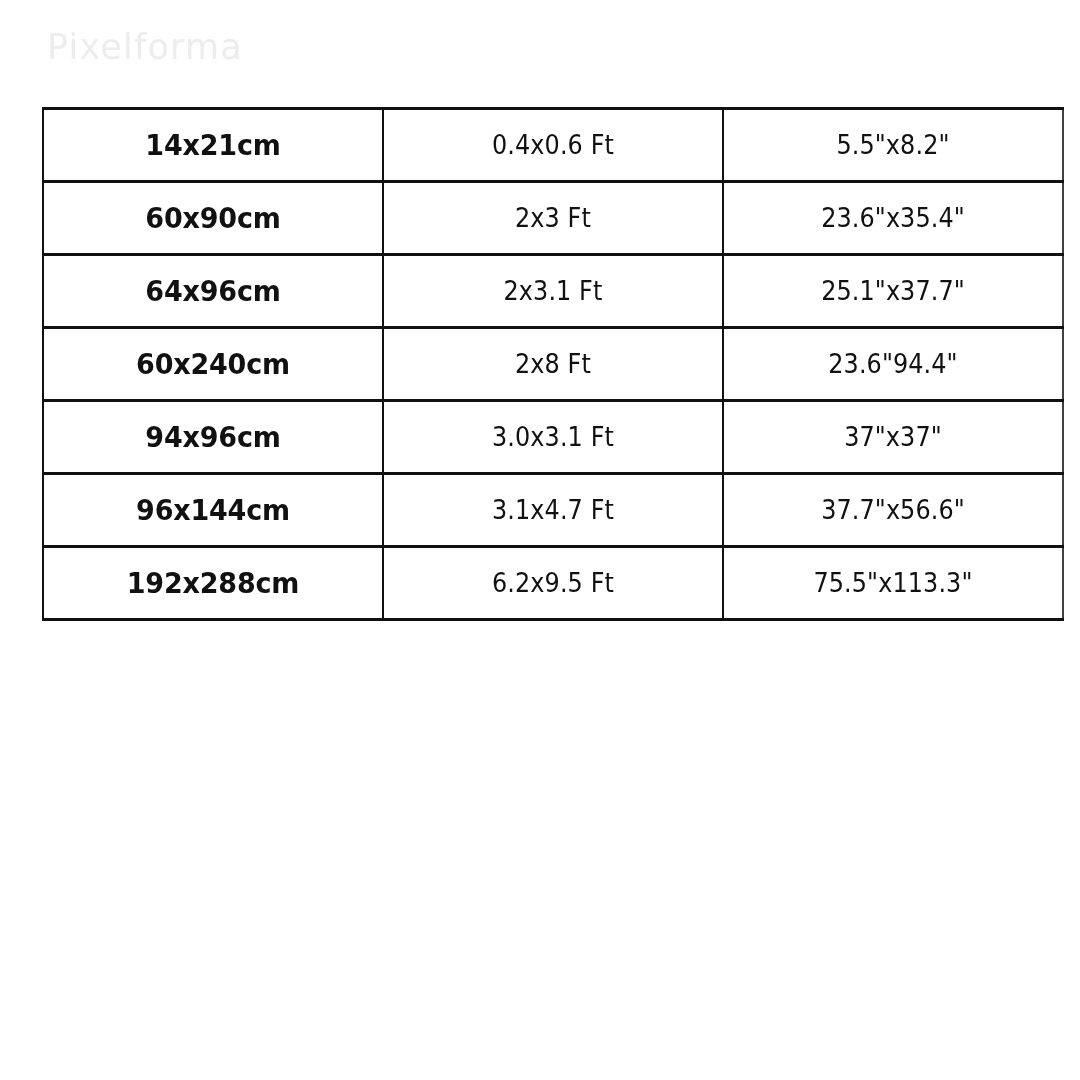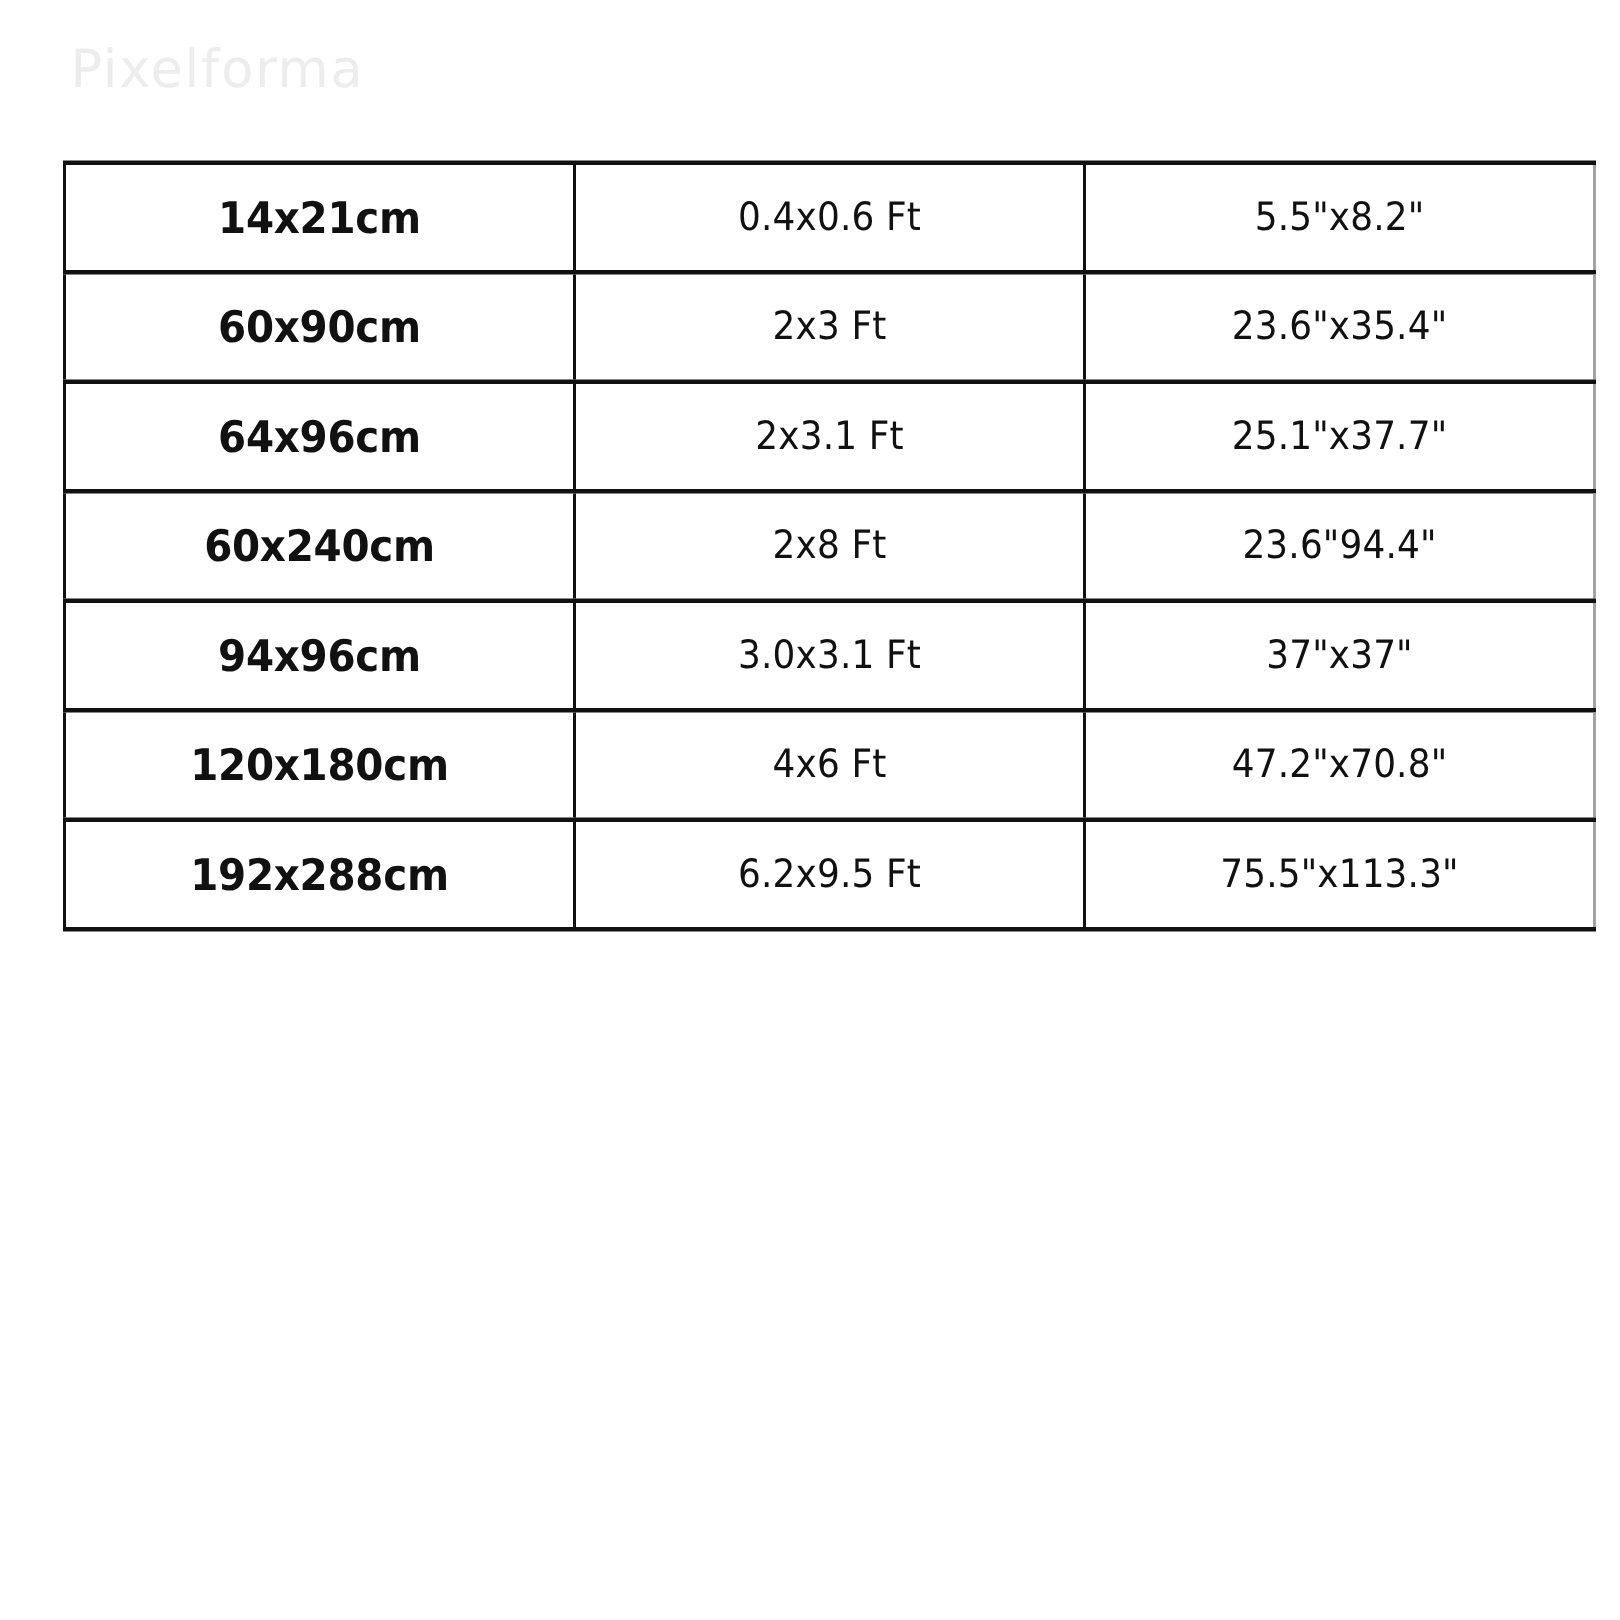--- a/index.html
+++ b/index.html
@@ -38,21 +38,21 @@
 
   
   .size-table {
     position: absolute;
     left: 42px;
     top: 107px;
     width: 1020px;
     border-collapse: collapse;
     table-layout: fixed;
     border-left: 2px solid #111111;
-    border-right: 2px solid #a3a3a3;
+    border-right: 2px solid #404040;
   }
   .size-table col {
     width: 340px;
   }
   .size-table tr {
     height: 73px;
   }
   .size-table td {
     height: 73px;
     padding: 0 6px;
@@ -118,23 +118,23 @@
           <td class="cell-cm">60x240cm</td>
           <td class="cell-ft">2x8 Ft</td>
           <td class="cell-in">23.6"94.4"</td>
         </tr>
         <tr>
           <td class="cell-cm">94x96cm</td>
           <td class="cell-ft">3.0x3.1 Ft</td>
           <td class="cell-in">37"x37"</td>
         </tr>
         <tr>
-          <td class="cell-cm">120x180cm</td>
-          <td class="cell-ft">4x6 Ft</td>
-          <td class="cell-in">47.2"x70.8"</td>
+          <td class="cell-cm">96x144cm</td>
+          <td class="cell-ft">3.1x4.7 Ft</td>
+          <td class="cell-in">37.7"x56.6"</td>
         </tr>
         <tr>
           <td class="cell-cm">192x288cm</td>
           <td class="cell-ft">6.2x9.5 Ft</td>
           <td class="cell-in">75.5"x113.3"</td>
         </tr>
       </tbody>
   </table>
 
 </div>

